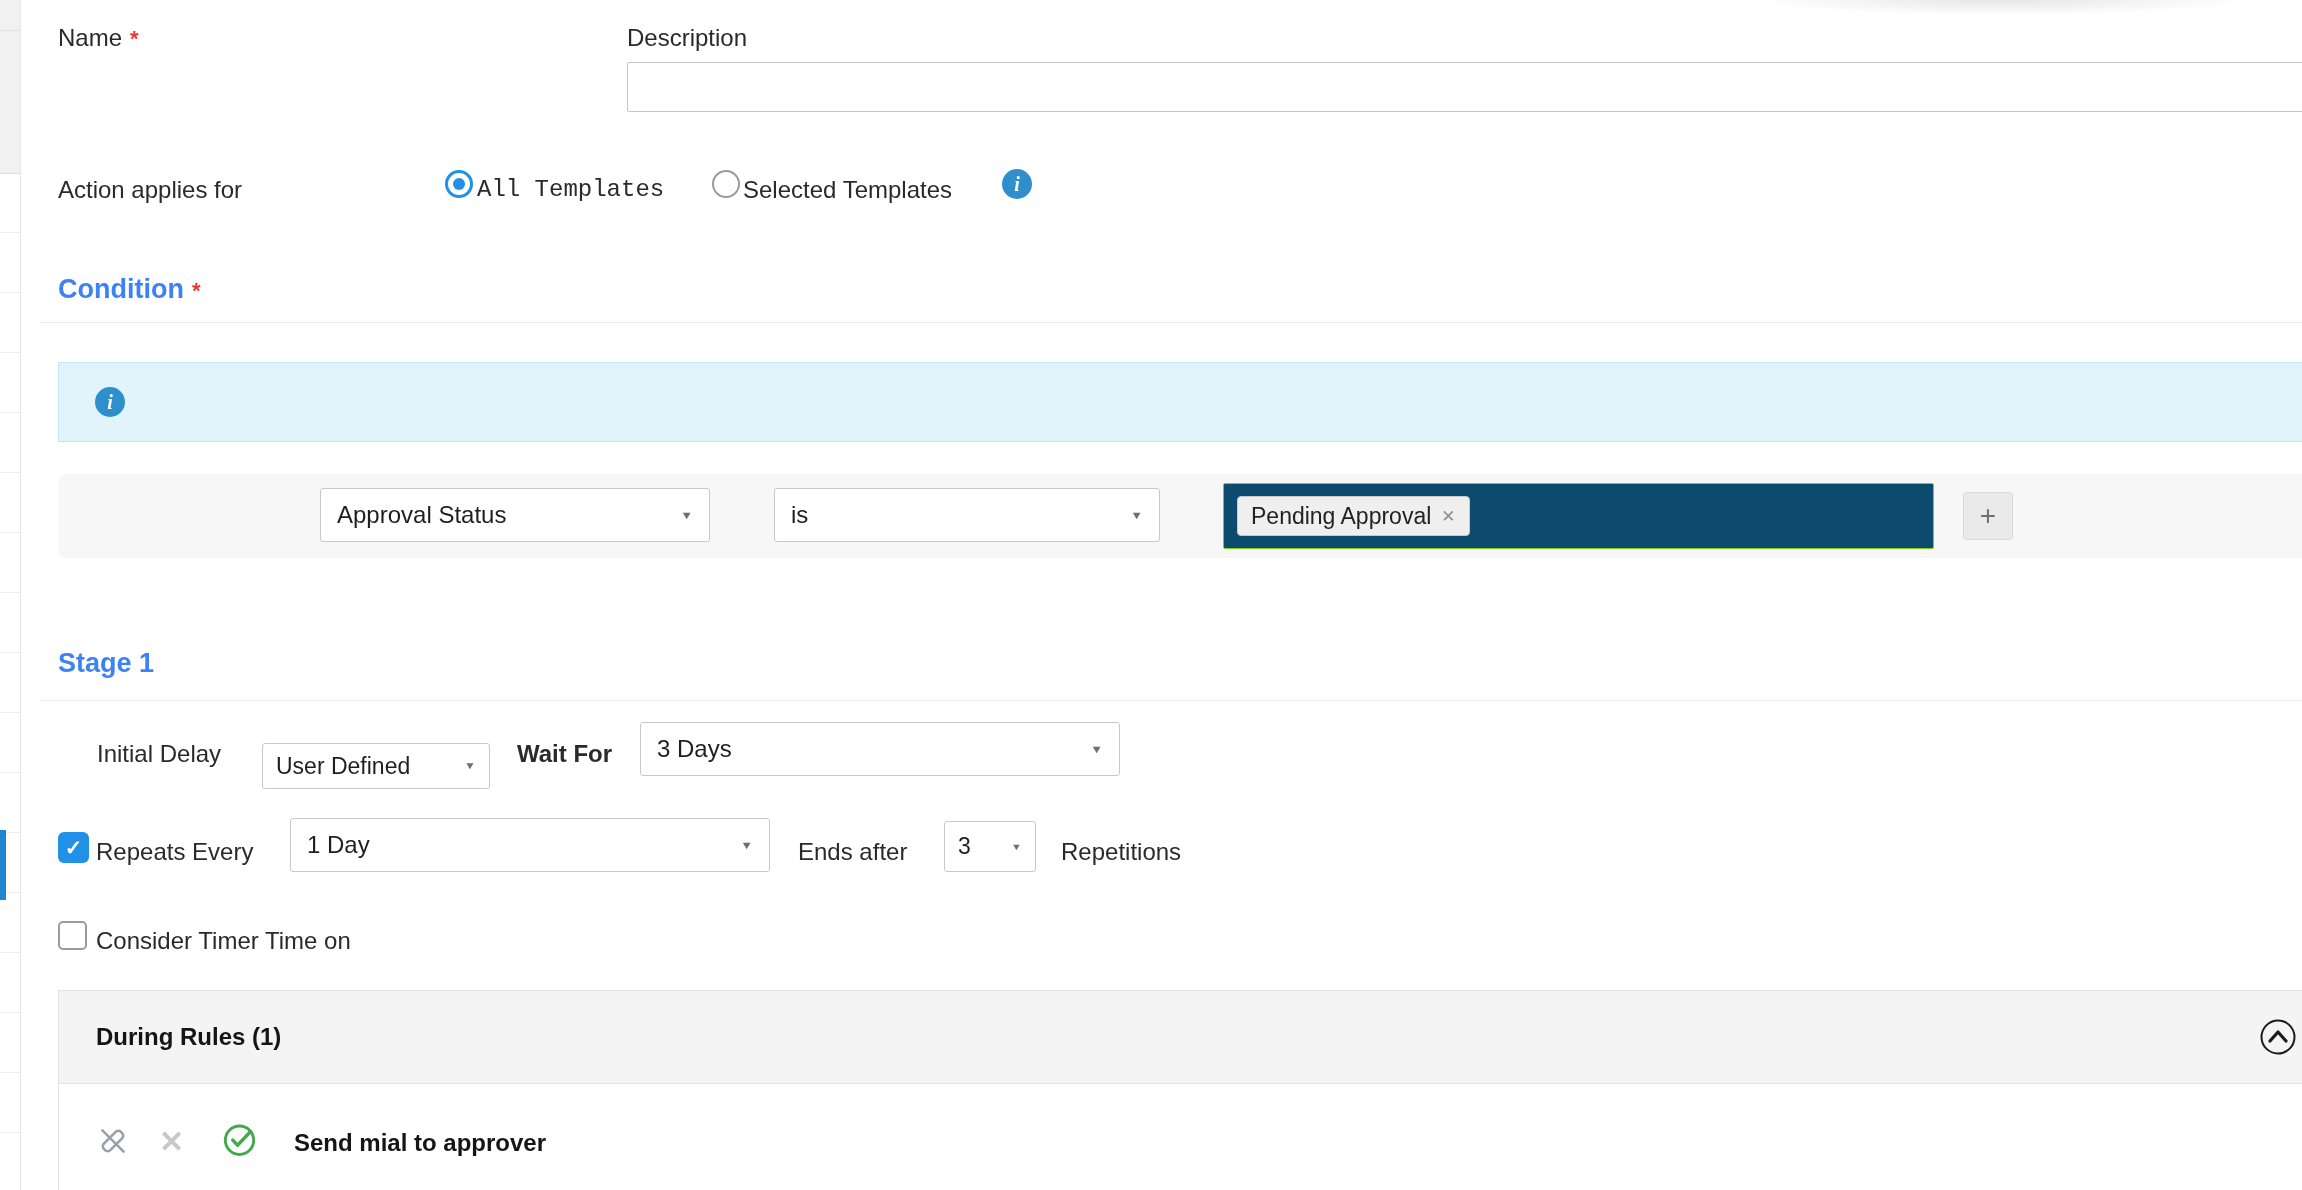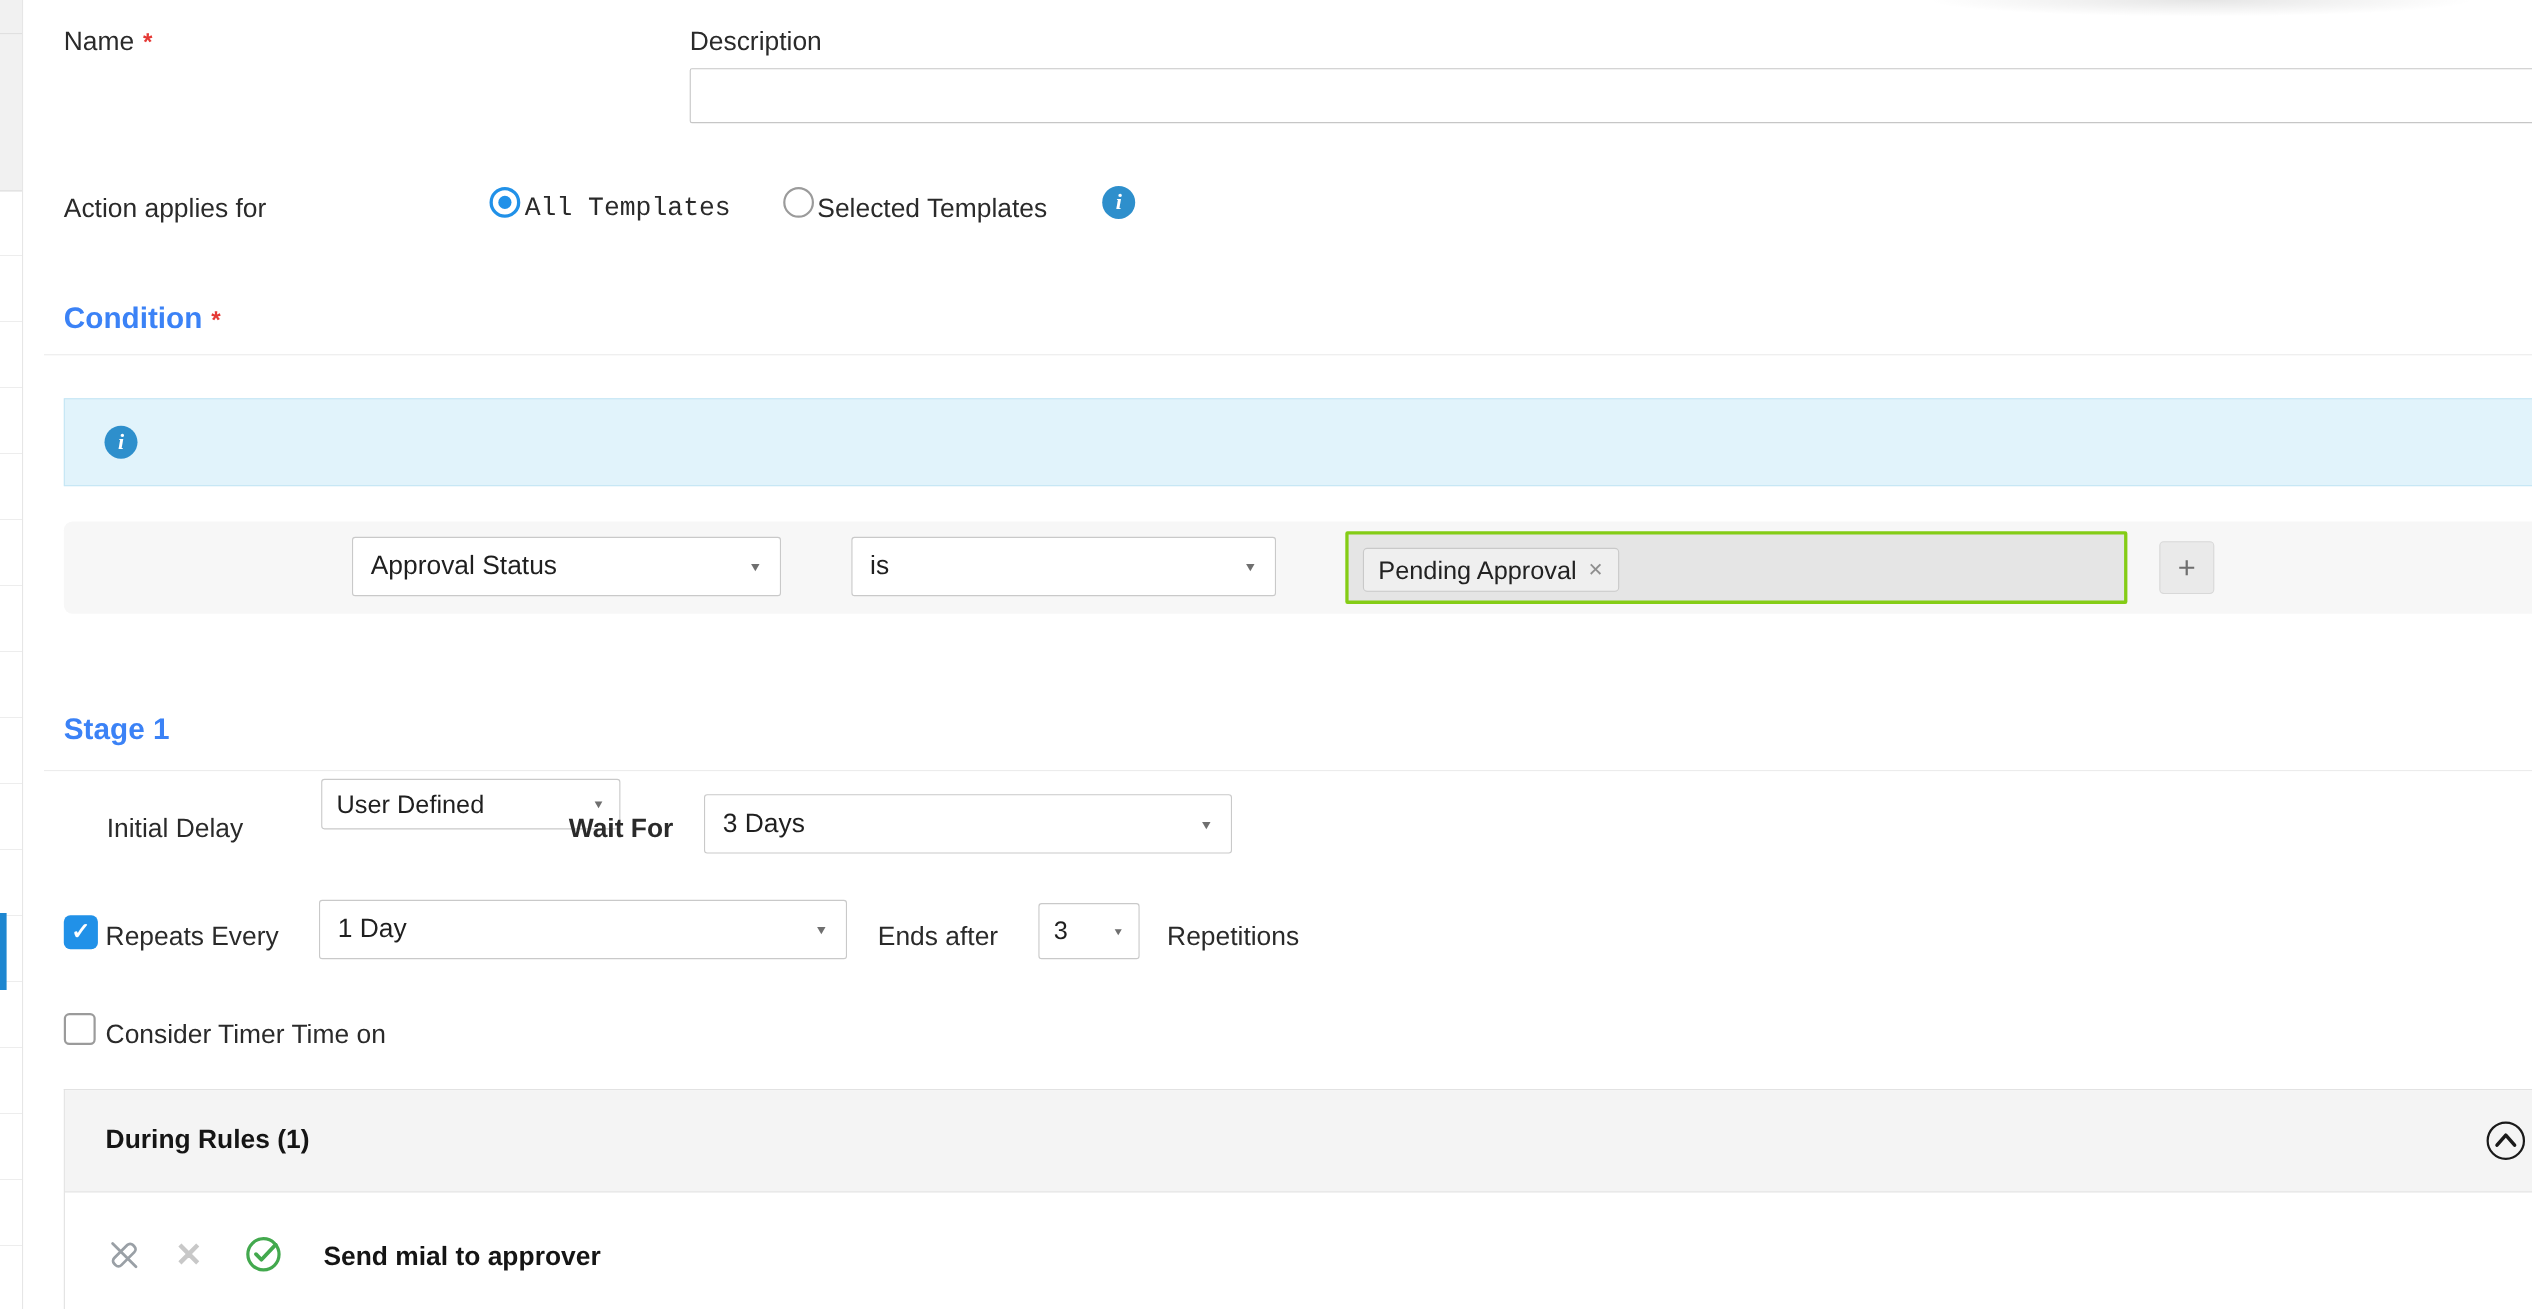--- a/index.html
+++ b/index.html
@@ -44,21 +44,21 @@
   .banner{box-sizing:border-box;background:#e1f3fb;border:1px solid #c5e6f4;
     display:flex;align-items:center;padding-left:36px;}
   .banner-text{font-size:24px;color:#2c2c2c;margin-left:26px;}
   
   .cond-row{background:#f7f7f7;border-radius:8px 0 0 8px;}
   .dd{box-sizing:border-box;background:#fff;border:1px solid #c9c9c9;border-radius:3px;
     display:flex;align-items:center;justify-content:space-between;
     padding:0 16px;font-size:24px;color:#1f1f1f;cursor:pointer;}
   .dd .caret{font-size:13px;color:#6f6f6f;transform:scaleY(.85);}
   .dd.small{font-size:23px;padding:0 13px;}
-  .tagbox{box-sizing:border-box;background:#e5e5e5;border:3px solid #84cc16;border-radius:2px;}
+  .tagbox{box-sizing:border-box;background:#0c4a6e;border:1px solid #84cc16;border-radius:2px;}
   .chip{box-sizing:border-box;display:inline-flex;align-items:center;height:40px;padding:0 13px;
     background:#efefef;border:1px solid #c9c9c9;border-radius:4px;font-size:23px;color:#222;}
   .chip .x{font-size:17px;color:#8f8f8f;margin-left:10px;cursor:pointer;}
   .plusbtn{box-sizing:border-box;background:#eaeaea;border:1px solid #d8d8d8;border-radius:4px;
     display:flex;align-items:center;justify-content:center;font-size:28px;color:#6f6f6f;cursor:pointer;}
   
   .cb{box-sizing:border-box;display:inline-block;cursor:pointer;}
   .cb.on{width:31px;height:31px;border-radius:6px;background:#2191e8;color:#fff;text-align:center;
     font-size:21px;font-weight:bold;line-height:31px;}
   .cb.off{width:29px;height:29px;border-radius:5px;background:#fff;border:2px solid #9b9b9b;}
@@ -127,21 +127,21 @@
     </div>
     <div class="plusbtn abs" style="left:1905px;top:18px;width:50px;height:48px;">
       <span>+</span>
     </div>
   </div>
 
   <div class="abs h1" style="left:0;top:648px;">Stage 1</div>
   <div class="divider" style="left:-18px;top:700px;"></div>
 
   <div class="abs lbl" style="left:39px;top:740px;">Initial Delay</div>
-  <div class="dd small abs" style="left:204px;top:708px;width:272px;height:46px;margin-left:30px;">
+  <div class="dd small abs" style="left:204px;top:743px;width:228px;height:46px;">
     <span>User Defined</span>
     <span class="caret" style="font-size:12px;">▼</span>
   </div>
   <div class="abs lbl" style="left:459px;top:740px;font-weight:bold;">Wait For</div>
   <div class="dd abs" style="left:582px;top:722px;width:480px;height:54px;">
     <span>3 Days</span>
     <span class="caret">▼</span>
   </div>
 
   <span class="cb on abs" style="left:0;top:832px;"><span>✓</span></span>

